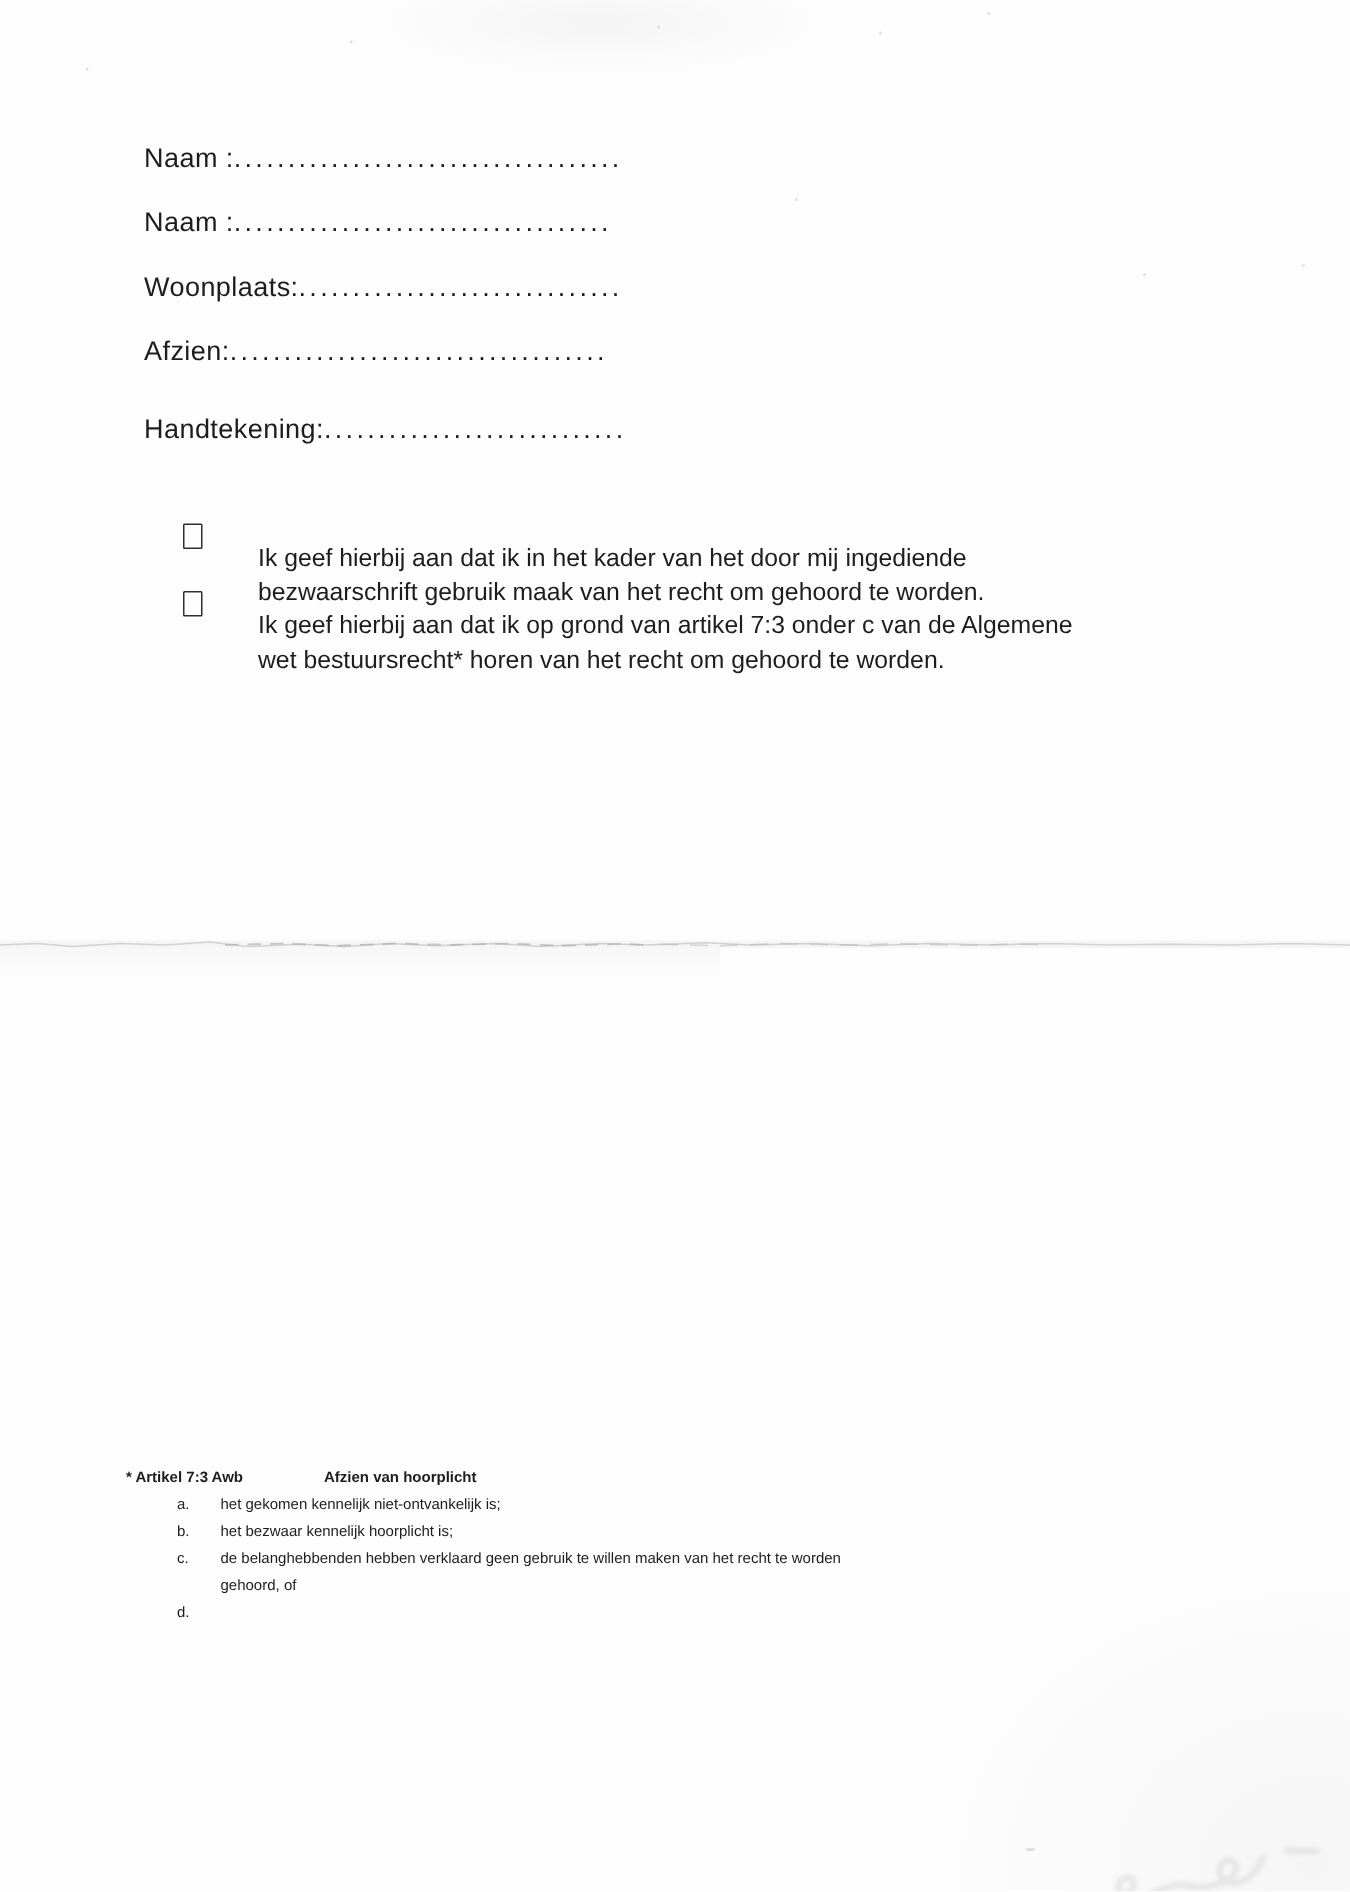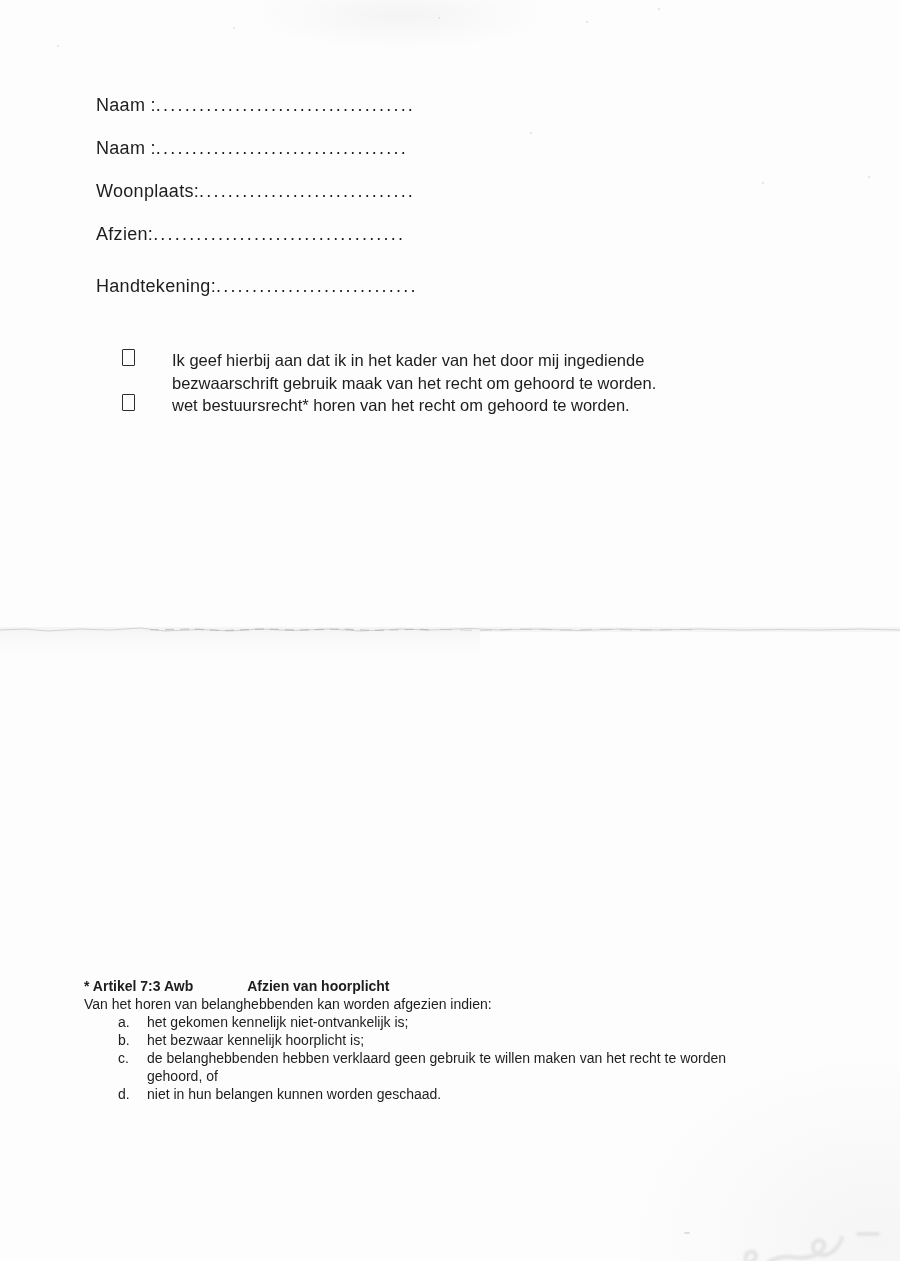--- a/index.html
+++ b/index.html
@@ -35,24 +35,24 @@
   .dots{letter-spacing:2.2px;}
 
   
   .opt{position:absolute;left:121px;font-size:16.5px;line-height:22.5px;}
   .cb{
     display:block;position:absolute;left:1px;top:4px;
     width:11px;height:15px;
     border:1.6px solid #2e2e2e;border-radius:1px;
     background:transparent;
   }
-  .opt-text{position:absolute;left:51px;top:4px;width:650px;white-space:nowrap;}
+  .opt-text{position:absolute;left:51px;top:16px;width:650px;white-space:nowrap;}
 
   
-  .footnote{position:absolute;left:84px;top:977px;font-size:14px;line-height:18px;}
+  .footnote{position:absolute;left:84px;top:977px;font-size:10px;line-height:18px;}
   .fn-head{font-weight:bold;white-space:nowrap;}
   .fn-sub{margin-left:54px;}
   .fn-intro{white-space:nowrap;}
   .fn-item{position:relative;padding-left:63px;white-space:nowrap;}
   .fn-letter{position:absolute;left:34px;top:0;}
 
   svg{position:absolute;pointer-events:none;}
 </style>
 </head>
 <body>
@@ -85,20 +85,21 @@
     <span class="cb"></span>
     <div class="opt-text">
       <div>Ik geef hierbij aan dat ik in het kader van het door mij ingediende</div>
       <div>bezwaarschrift gebruik maak van het recht om gehoord te worden.</div>
     </div>
   </div>
 
   <div class="opt" style="top:390px">
     <span class="cb"></span>
     <div class="opt-text">
+      <div>Ik geef hierbij aan dat ik op grond van artikel 7:3 onder c van de Algemene</div>
       <div>wet bestuursrecht* horen van het recht om gehoord te worden.</div>
     </div>
   </div>
 
   <svg width="900" height="20" style="left:0;top:620px;">
     <rect x="0" y="7" width="900" height="5" fill="#efefef" opacity="0.55"></rect>
     <path d="M0 10 L25 9 L48 11 L80 9 L110 10 L140 8 L165 11 L200 9.5 L230 11 L260 9 L290 10.5 L330 9 L360 11 L400 9 L430 10 L470 8.5 L500 10 L540 9 L580 10.5 L620 9 L660 10 L700 9 L740 10 L780 9.5 L820 10 L860 9 L900 10" fill="none" stroke="#c6c6c6" stroke-width="1" opacity="0.75"></path>
     <path d="M150 10 L190 9 L225 10.5 L265 9 L300 10 L340 9 L375 10.5 L415 9.2 L430 10" fill="none" stroke="#a8a8a8" stroke-width="1.2" opacity="0.6" stroke-dasharray="9 6"></path>
     <path d="M440 9.5 L480 10.5 L520 9 L560 10 L600 9.2 L640 10.2 L680 9.4 L700 10" fill="none" stroke="#b3b3b3" stroke-width="1" opacity="0.5" stroke-dasharray="12 8"></path>
   </svg>
@@ -107,33 +108,31 @@
     <g stroke="#e2e2e2" stroke-width="4" fill="none" stroke-linecap="round" opacity="0.9">
       <path d="M168 22 h20"></path>
       <path d="M152 26 c-5 14 -18 22 -27 14 c-6 -6 2 -16 8 -10 c4 4 -2 12 -11 14 c-14 5 -22 -2 -34 2 c-10 3 -16 10 -26 8 c-8 -2 -8 -12 -2 -14 c5 -2 8 4 4 8 c-6 6 -16 4 -24 6 c-9 2 -13 8 -21 7 c-6 -1 -9 -6 -5 -9"></path>
     </g>
   </svg>
 
   <div class="footnote">
     <div class="fn-head">
       <span>* Artikel 7:3 Awb</span><span class="fn-sub">Afzien van hoorplicht</span>
     </div>
-    <div class="fn-intro">Van het horen van belanghebbenden kan worden afgezien indien:</div>
     <div class="fn-item">
       <span class="fn-letter">a.</span>
       <div>het gekomen kennelijk niet-ontvankelijk is;</div>
     </div>
     <div class="fn-item">
       <span class="fn-letter">b.</span>
       <div>het bezwaar kennelijk hoorplicht is;</div>
     </div>
     <div class="fn-item">
       <span class="fn-letter">c.</span>
       <div>de belanghebbenden hebben verklaard geen gebruik te willen maken van het recht te worden</div>
       <div>gehoord, of</div>
     </div>
     <div class="fn-item">
       <span class="fn-letter">d.</span>
-      <div>niet in hun belangen kunnen worden geschaad.</div>
     </div>
   </div>
 
 </div>
 
 </body></html>

